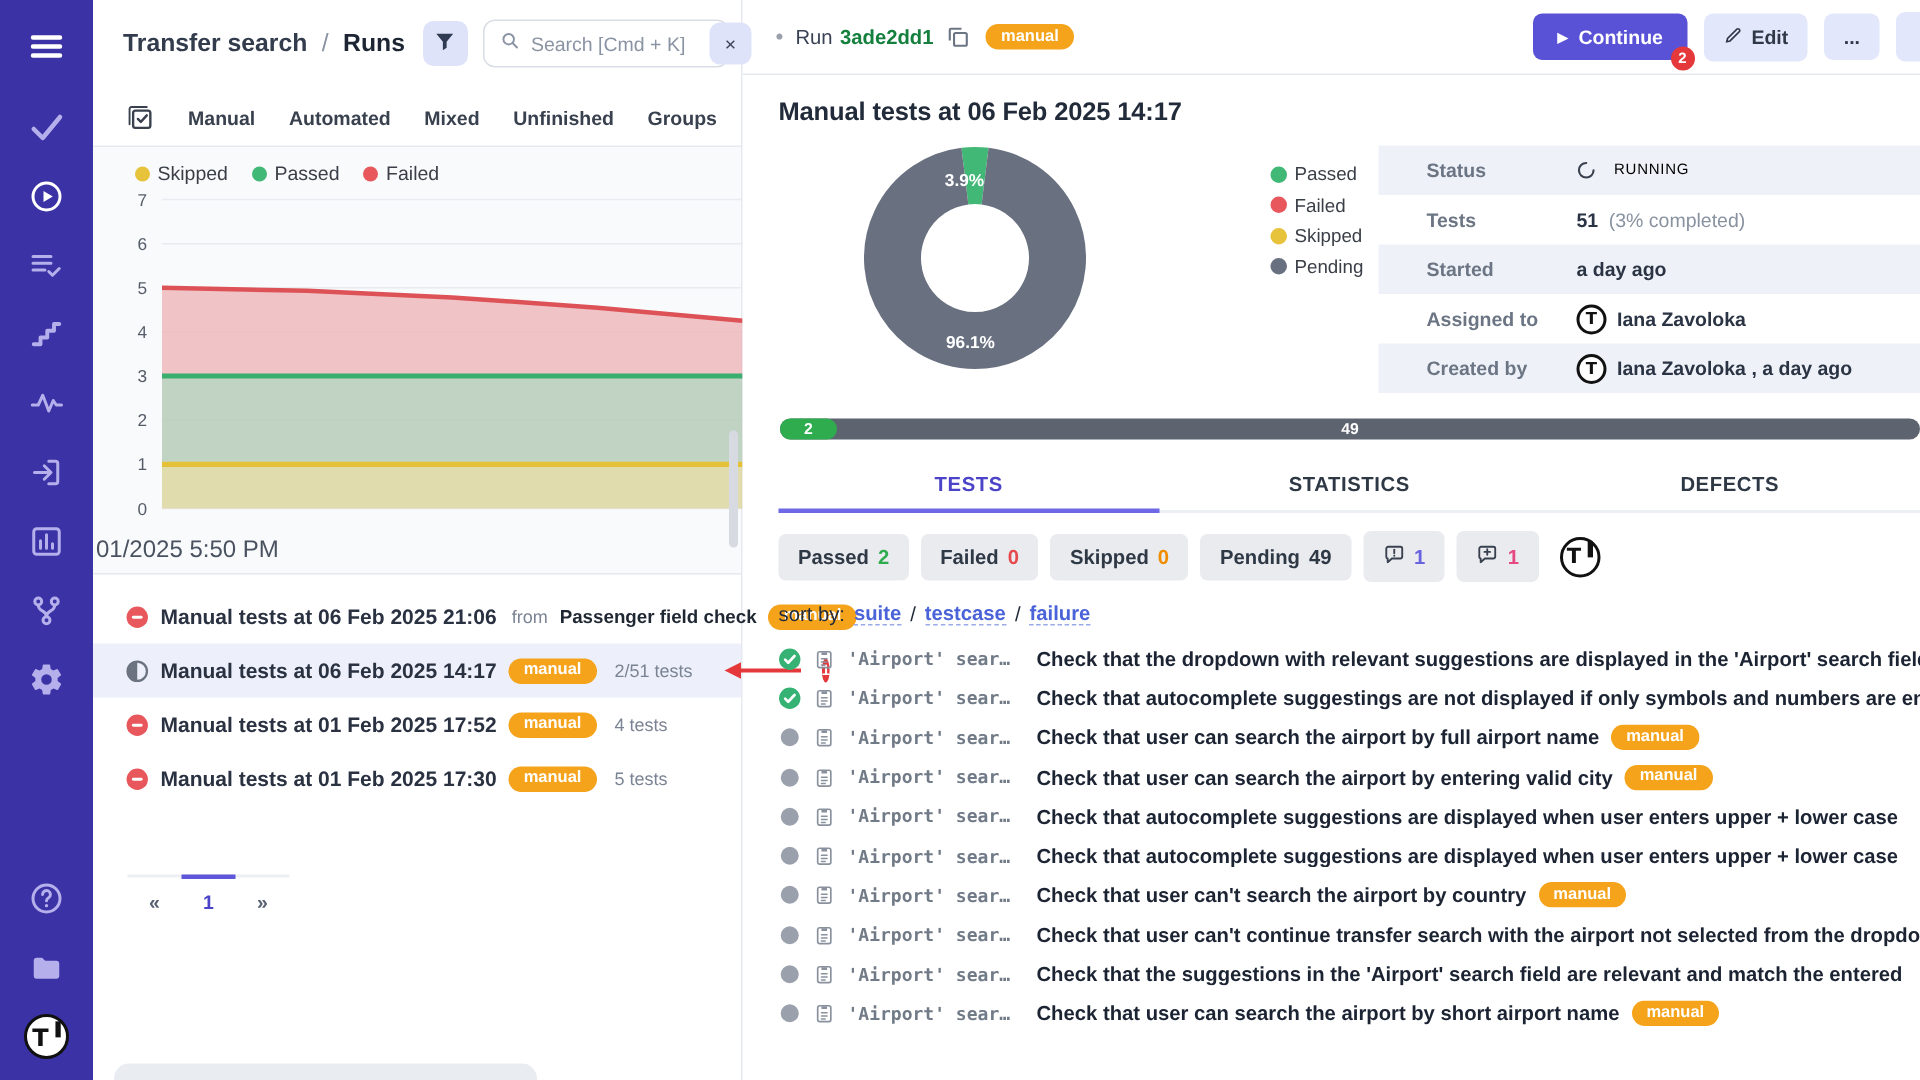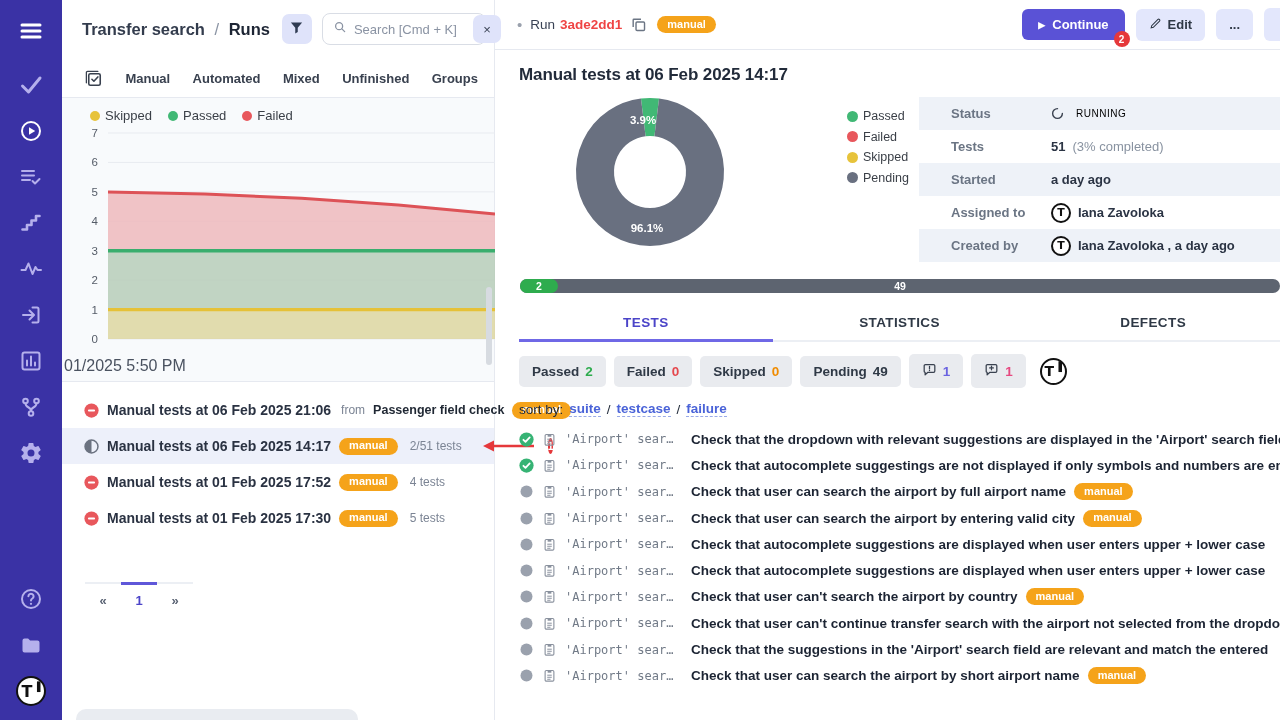--- a/index.html
+++ b/index.html
@@ -71,21 +71,21 @@
     font-size:13px; font-weight:700; color:#596273; cursor:pointer; }
   .page-btn.active { color:#4b44c8; border-top:3px solid #5f57d9; margin-top:-2.5px; padding-top:8px; }
   .lp-scrollthumb { position:absolute; right:2px; top:287px; width:6px; height:78px; background:#d7dbe1; border-radius:3px; }
   .bottom-bar { position:absolute; bottom:0; left:14px; width:282px; height:11px; background:#e9ecf1; border-radius:10px 10px 0 0; }
 
   
   .right-panel { flex:1; display:flex; flex-direction:column; background:#fff; overflow:hidden; }
   .run-topbar { height:50px; flex:none; border-bottom:1px solid #e6e9f0; display:flex; align-items:center; padding:0 10px 0 22px; }
   .run-topbar .bullet { color:#9aa1ad; font-size:15px; margin-right:8px; }
   .run-label { font-size:13.5px; color:#3a4355; margin-right:5px; }
-  .run-id { font-size:13.5px; font-weight:800; color:#ef4444; }
+  .run-id { font-size:13.5px; font-weight:800; color:#15803d; }
   .copy-icon { width:17px; height:17px; color:#6b7584; margin:0 10px 0 8px; cursor:pointer; }
   .topbar-right { margin-left:auto; display:flex; align-items:center; gap:11px; }
   .btn-continue { position:relative; background:#5a52d6; color:#fff; border:none; border-radius:6px;
     padding:8px 16px; font-size:13px; font-weight:700; cursor:pointer; display:flex; align-items:center; gap:7px;
     font-family:"Liberation Sans", sans-serif; }
   .btn-continue .play { font-size:9px; }
   .btn-continue .num-badge { position:absolute; right:-5px; bottom:-7px; margin:0; }
   .btn-light { background:#e3e7fc; color:#2f3946; border:none; border-radius:6px; padding:8px 13px;
     font-size:13px; font-weight:700; cursor:pointer; display:flex; align-items:center; gap:6px;
     font-family:"Liberation Sans", sans-serif; }
@@ -138,21 +138,21 @@
 
   .sort-row { margin-top:13px; font-size:13.5px; color:#222b3a; display:flex; align-items:center; gap:6px; }
   .sort-link { color:#4a63d8; font-weight:600; border-bottom:1px dashed #9aaae8; cursor:pointer; }
   .sort-sep { color:#222b3a; }
 
   .tests-list { margin-top:9px; }
   .test-row { display:flex; align-items:center; height:26.3px; gap:8px; white-space:nowrap; overflow:hidden; }
   .test-row .st-icon { width:15px; height:15px; flex:none; }
   .clip-icon { width:15px; height:15px; color:#8a919e; flex:none; }
   .suite-name { width:118px; flex:none; font-family:"DejaVu Sans Mono", monospace; font-size:12px;
-    color:#717a87; overflow:hidden; }
+    color:#717a87; overflow:hidden;font-weight:bold; }
   .test-title { font-size:13.5px; font-weight:700; color:#1c2433; overflow:hidden; display:flex; align-items:center; gap:8px; }
 </style>
 </head>
 <body>
 
 <div class="app">
 
   <aside class="sidebar">
     <div id="sidebar-top">
         <button class="sb-btn menu">

